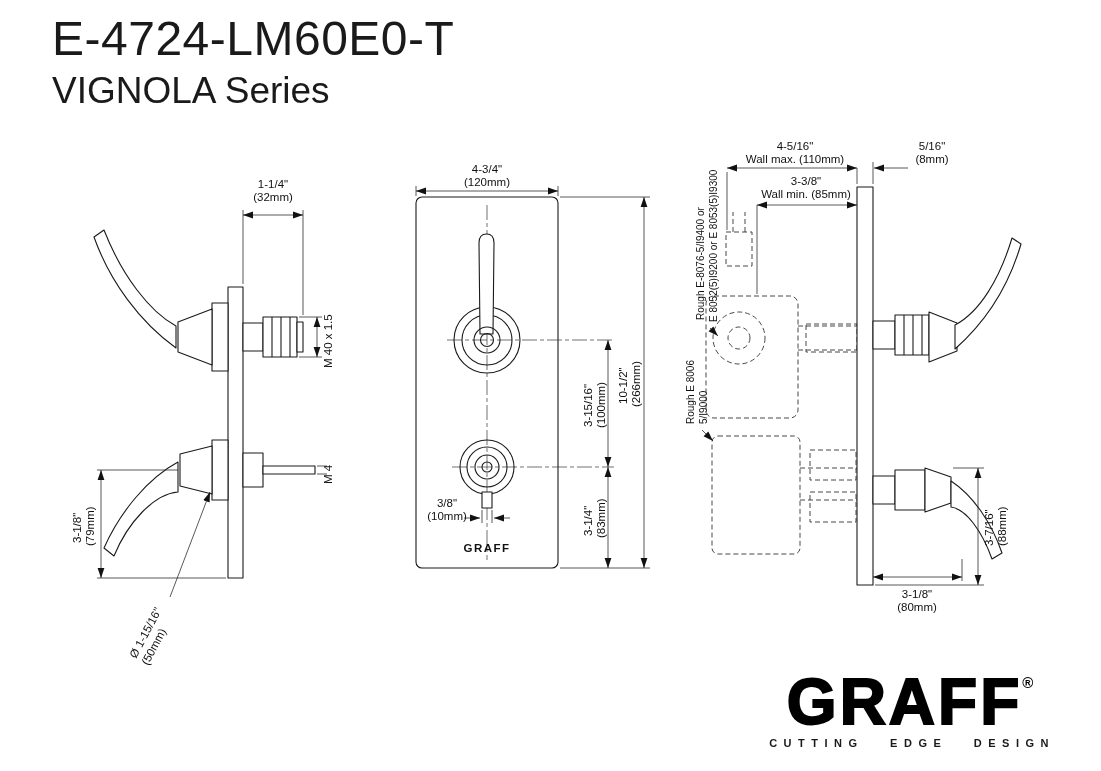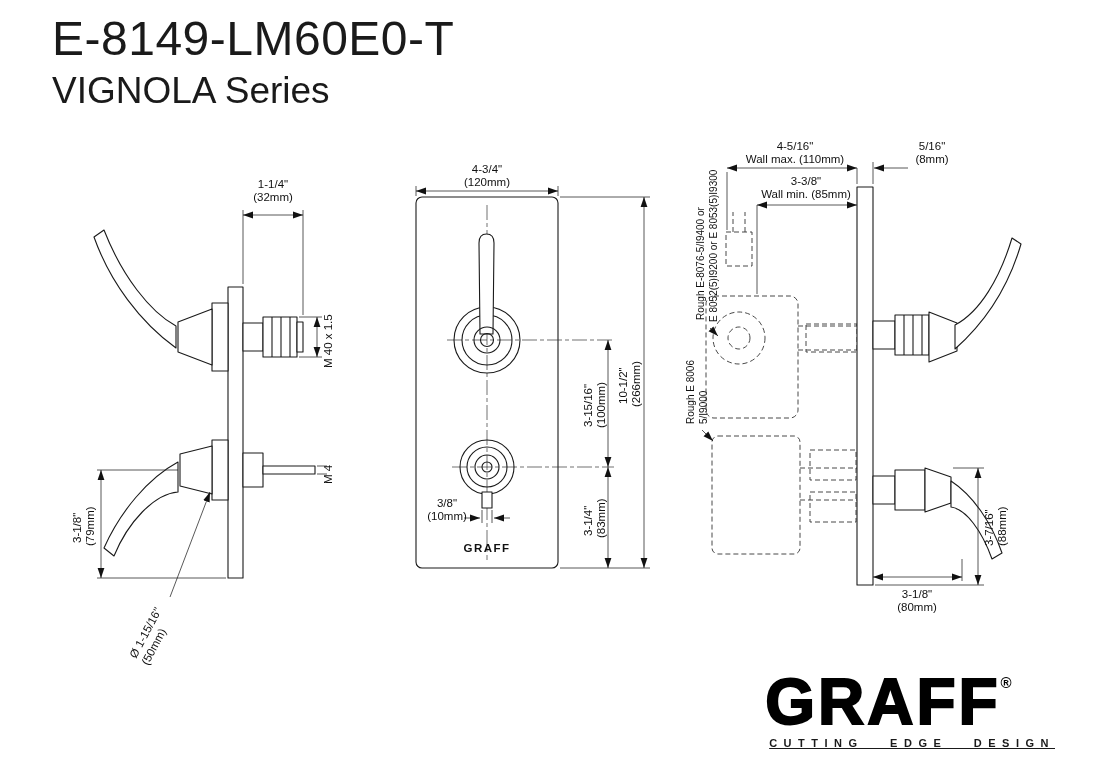--- a/index.html
+++ b/index.html
@@ -2,42 +2,42 @@
 <html><head>
 <meta charset="utf-8">
 <style>
   html,body{margin:0;padding:0;background:#fff;}
   .page{position:relative;width:1101px;height:771px;background:#fff;overflow:hidden;
         font-family:"Liberation Sans",sans-serif;color:#1a1a1a;}
   .hdr{position:absolute;left:52px;top:14px;}
   .hdr .model{font-size:48px;line-height:1.05;letter-spacing:.5px;}
   .hdr .series{font-size:37px;line-height:1.1;margin-top:7px;}
   .logo{position:absolute;right:46px;bottom:22px;}
-  .logo .brand{font-size:64px;font-weight:bold;letter-spacing:3px;line-height:1;color:#000;
+  .logo .brand{font-size:64px;font-weight:bold;letter-spacing:3px;line-height:1;color:#000;text-align:center;
                -webkit-text-stroke:2px #000;}
   .logo .brand sup{font-size:15px;-webkit-text-stroke:0;vertical-align:36px;letter-spacing:0;}
   .logo .tagline{font-size:11px;font-weight:bold;letter-spacing:6.5px;word-spacing:17px;
-                 color:#1a1a1a;margin-top:3px;padding-left:4px;text-decoration:underline;}
+                 color:#1a1a1a;margin-top:3px;padding-left:4px;}
   svg.draw{position:absolute;left:0;top:0;}
   svg.draw text{font-family:"Liberation Sans",sans-serif;font-size:11.5px;fill:#111;}
   .obj *{stroke:#1a1a1a;stroke-width:1.1;fill:none;stroke-linejoin:round;}
   .obj .f{fill:#fff;}
   .dash *{stroke:#333;stroke-width:.9;fill:none;stroke-dasharray:5 3;}
   .dim line{stroke:#222;stroke-width:.75;fill:none;}
   .cl{stroke:#333;stroke-width:.7;stroke-dasharray:15 3 4 3;fill:none;}
   .tm{text-anchor:middle;}
   .plate-brand{font-size:7px;letter-spacing:1.5px;font-weight:bold;}
 </style>
 </head>
 <body>
 
 <div class="page">
 
   <div class="hdr">
-    <div class="model">E-8149-LM60E0-T</div>
+    <div class="model">E-4724-LM60E0-T</div>
     <div class="series">VIGNOLA Series</div>
   </div>
 
   <svg class="draw" width="1101" height="771" viewBox="0 0 1101 771">
     <defs>
       <marker id="arr" markerUnits="userSpaceOnUse" markerWidth="12" markerHeight="12" refX="10" refY="5" orient="auto-start-reverse">
         <path d="M0,1.6 L10,5 L0,8.4 Z" fill="#111"></path>
       </marker>
     </defs>
 

